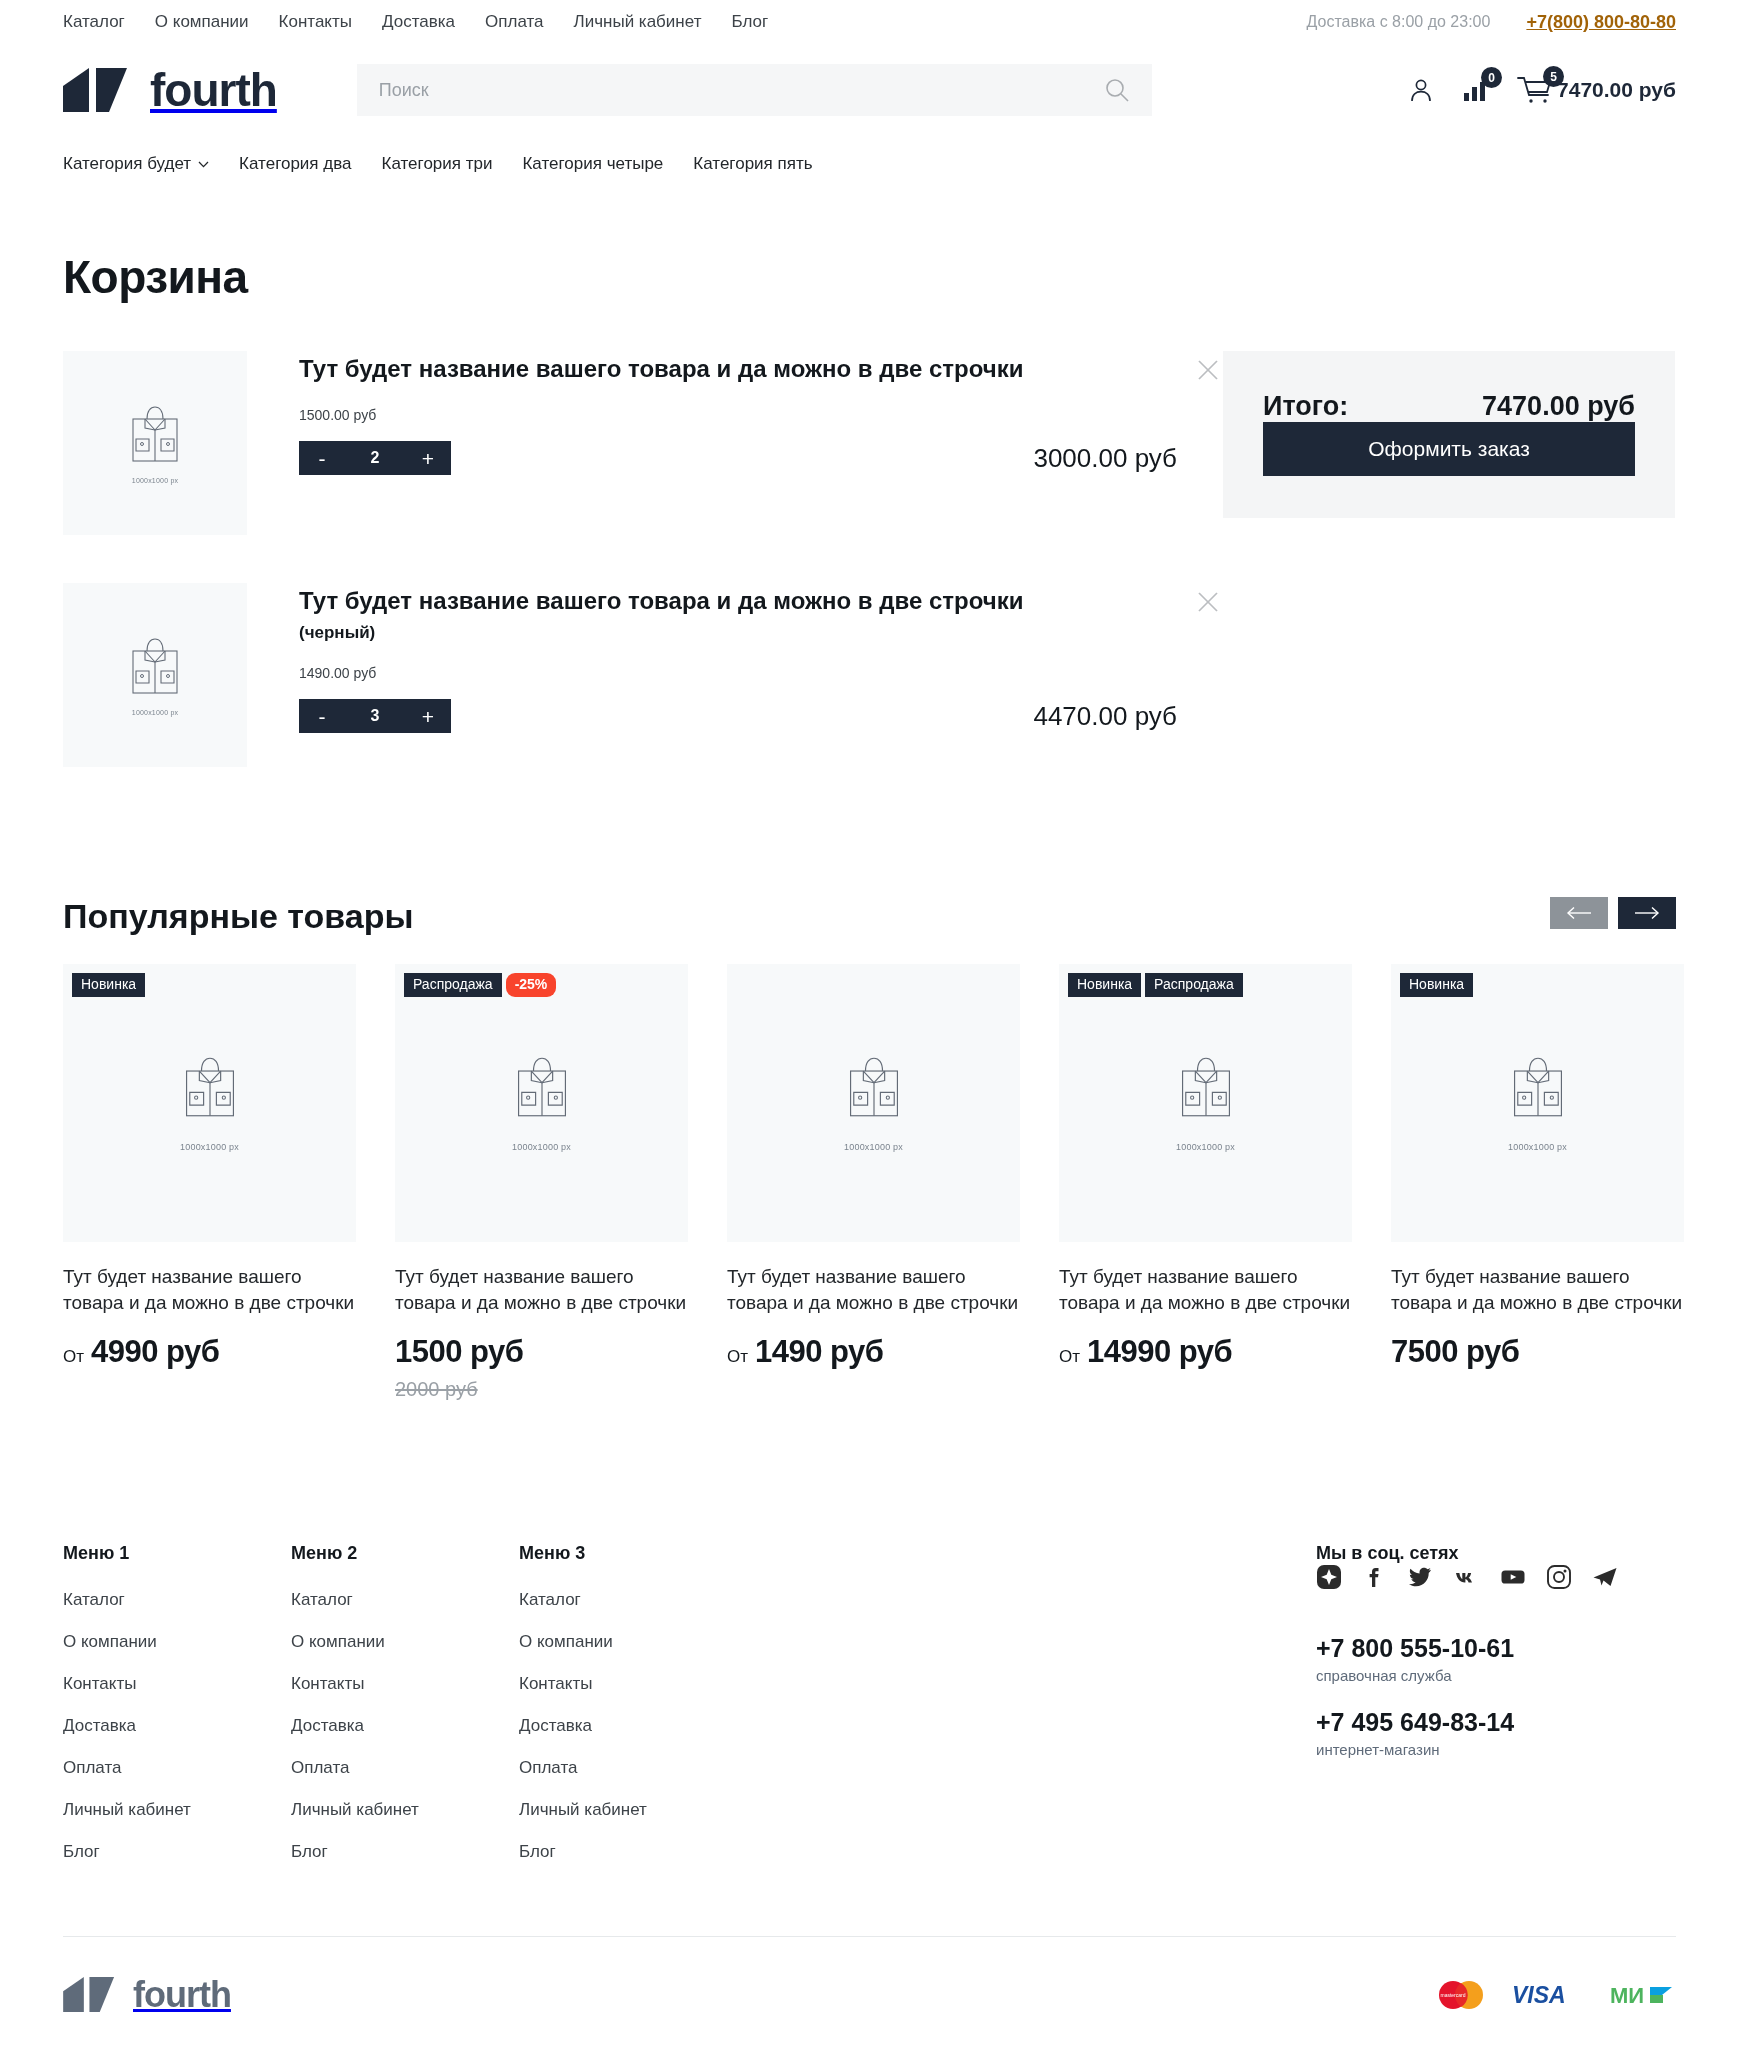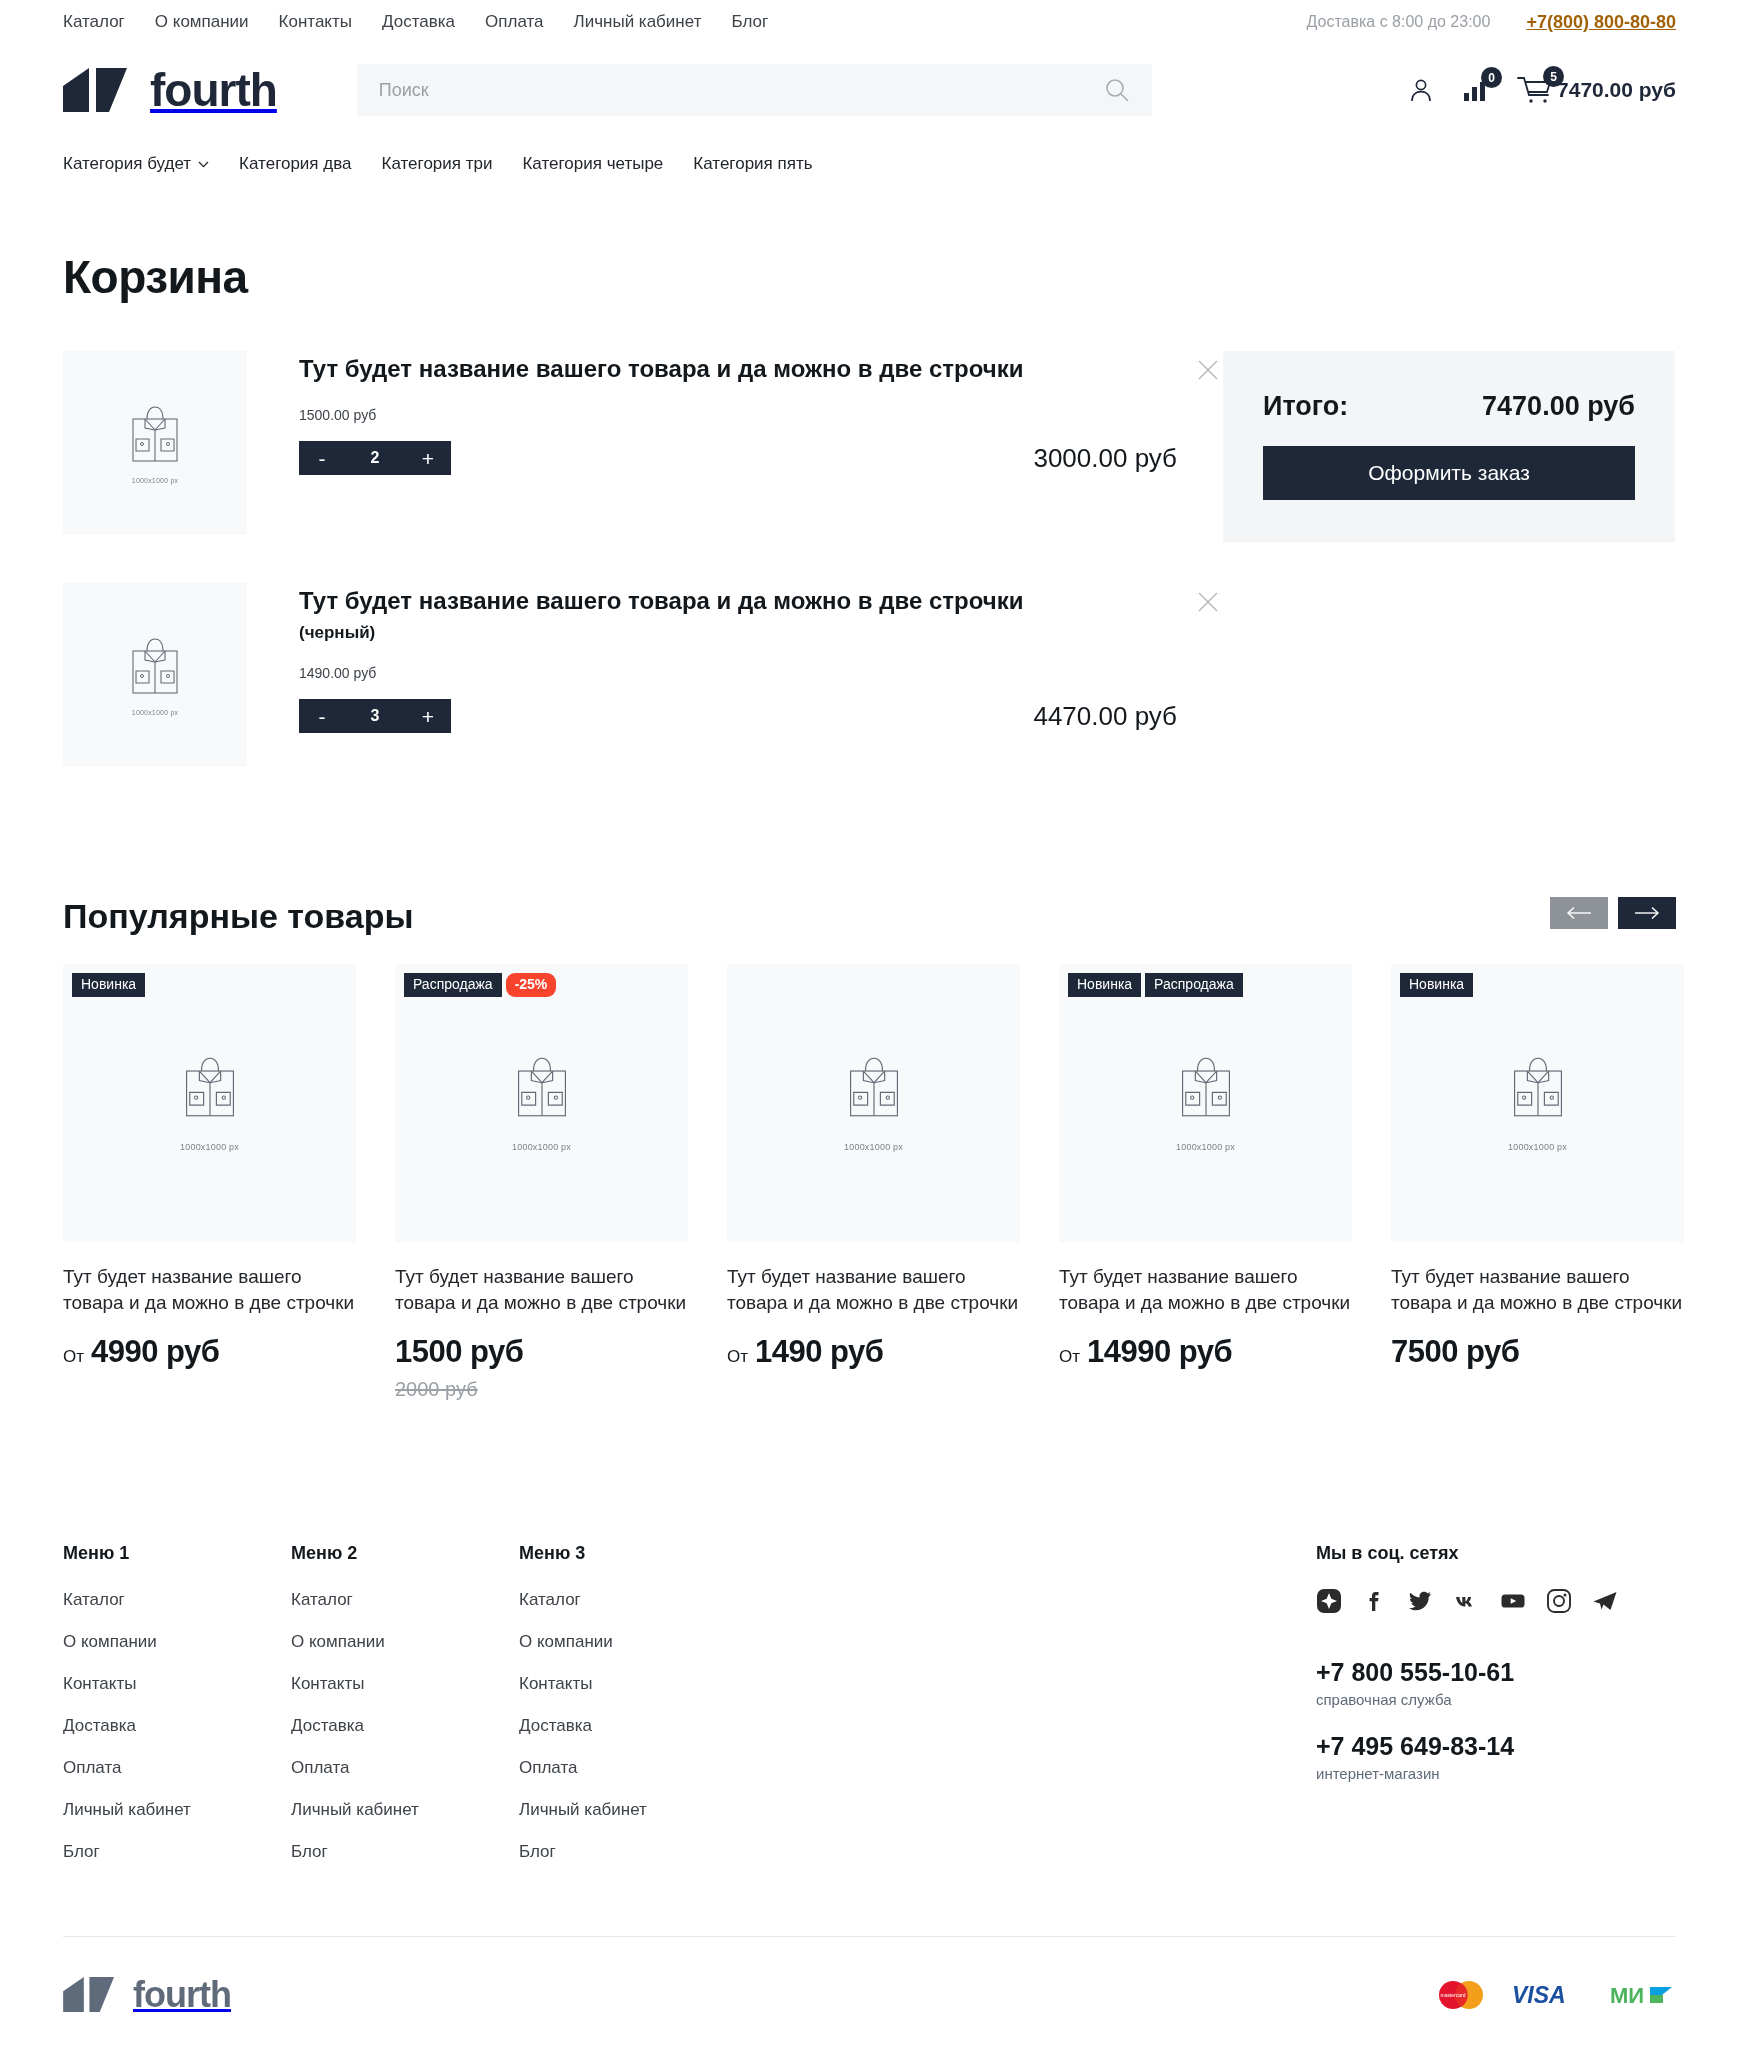--- a/index.html
+++ b/index.html
@@ -101,21 +101,21 @@
     position: absolute; top: 4px; right: 0; width: 30px; height: 30px;
     cursor: pointer; opacity: .45;
   }
   .totals {
     width: 452px; margin-left: 0; background: #f4f5f6; padding: 40px 40px 42px;
   }
   .totals-row { display: flex; align-items: baseline; }
   .totals-label { font-size: 27px; font-weight: 700; color: #13181d; }
   .totals-value { margin-left: auto; font-size: 27px; font-weight: 700; color: #13181d; }
   .btn-checkout {
-    margin-top: 24px; width: 100%; height: 54px; background: #1e2838; color: #fff;
+    width: 100%; height: 54px; background: #1e2838; color: #fff;
     border: 0; font-family: "Liberation Sans", sans-serif; font-size: 21px;
     cursor: pointer;
   }
 
   
   .sec-head { display: flex; margin: 82px 0 28px; }
   .sec-title { font-size: 34px; font-weight: 700; color: #13181d; }
   .arrows { margin-left: auto; display: flex; gap: 10px; }
   .arrow {
     width: 58px; height: 32px; display: flex; align-items: center; justify-content: center;
@@ -152,21 +152,21 @@
   
   footer { margin-top: 142px; }
   .foot-cols { display: flex; }
   .fcol { width: 228px; }
   .fcol h4 { font-size: 18px; font-weight: 700; color: #13181d; margin-bottom: 26px; }
   .fcol a {
     display: block; font-size: 17px; color: #3d4349; text-decoration: none;
     margin-bottom: 22px;
   }
   .fsocial { margin-left: auto; width: 360px; }
-  .fsocial h4 { font-size: 18px; font-weight: 700; color: #13181d; margin-bottom: 24px; }
+  .fsocial h4 { font-size: 18px; font-weight: 700; color: #13181d; }
   .soc-row { display: flex; align-items: center; gap: 20px; margin-bottom: 44px; }
   .soc { width: 26px; height: 26px; cursor: pointer; }
   .f-phone { font-size: 25px; font-weight: 700; color: #13181d; }
   .f-phone-sub { font-size: 15px; color: #5f6b7a; margin-top: 4px; margin-bottom: 24px; }
   .foot-bottom {
     margin-top: 52px; border-top: 1px solid #e6e9eb; height: 116px;
     display: flex; align-items: center;
   }
   .foot-logo { display: flex; align-items: center; gap: 14px; }
   .foot-logo .logo-mark { width: 56px; height: 35px; }

